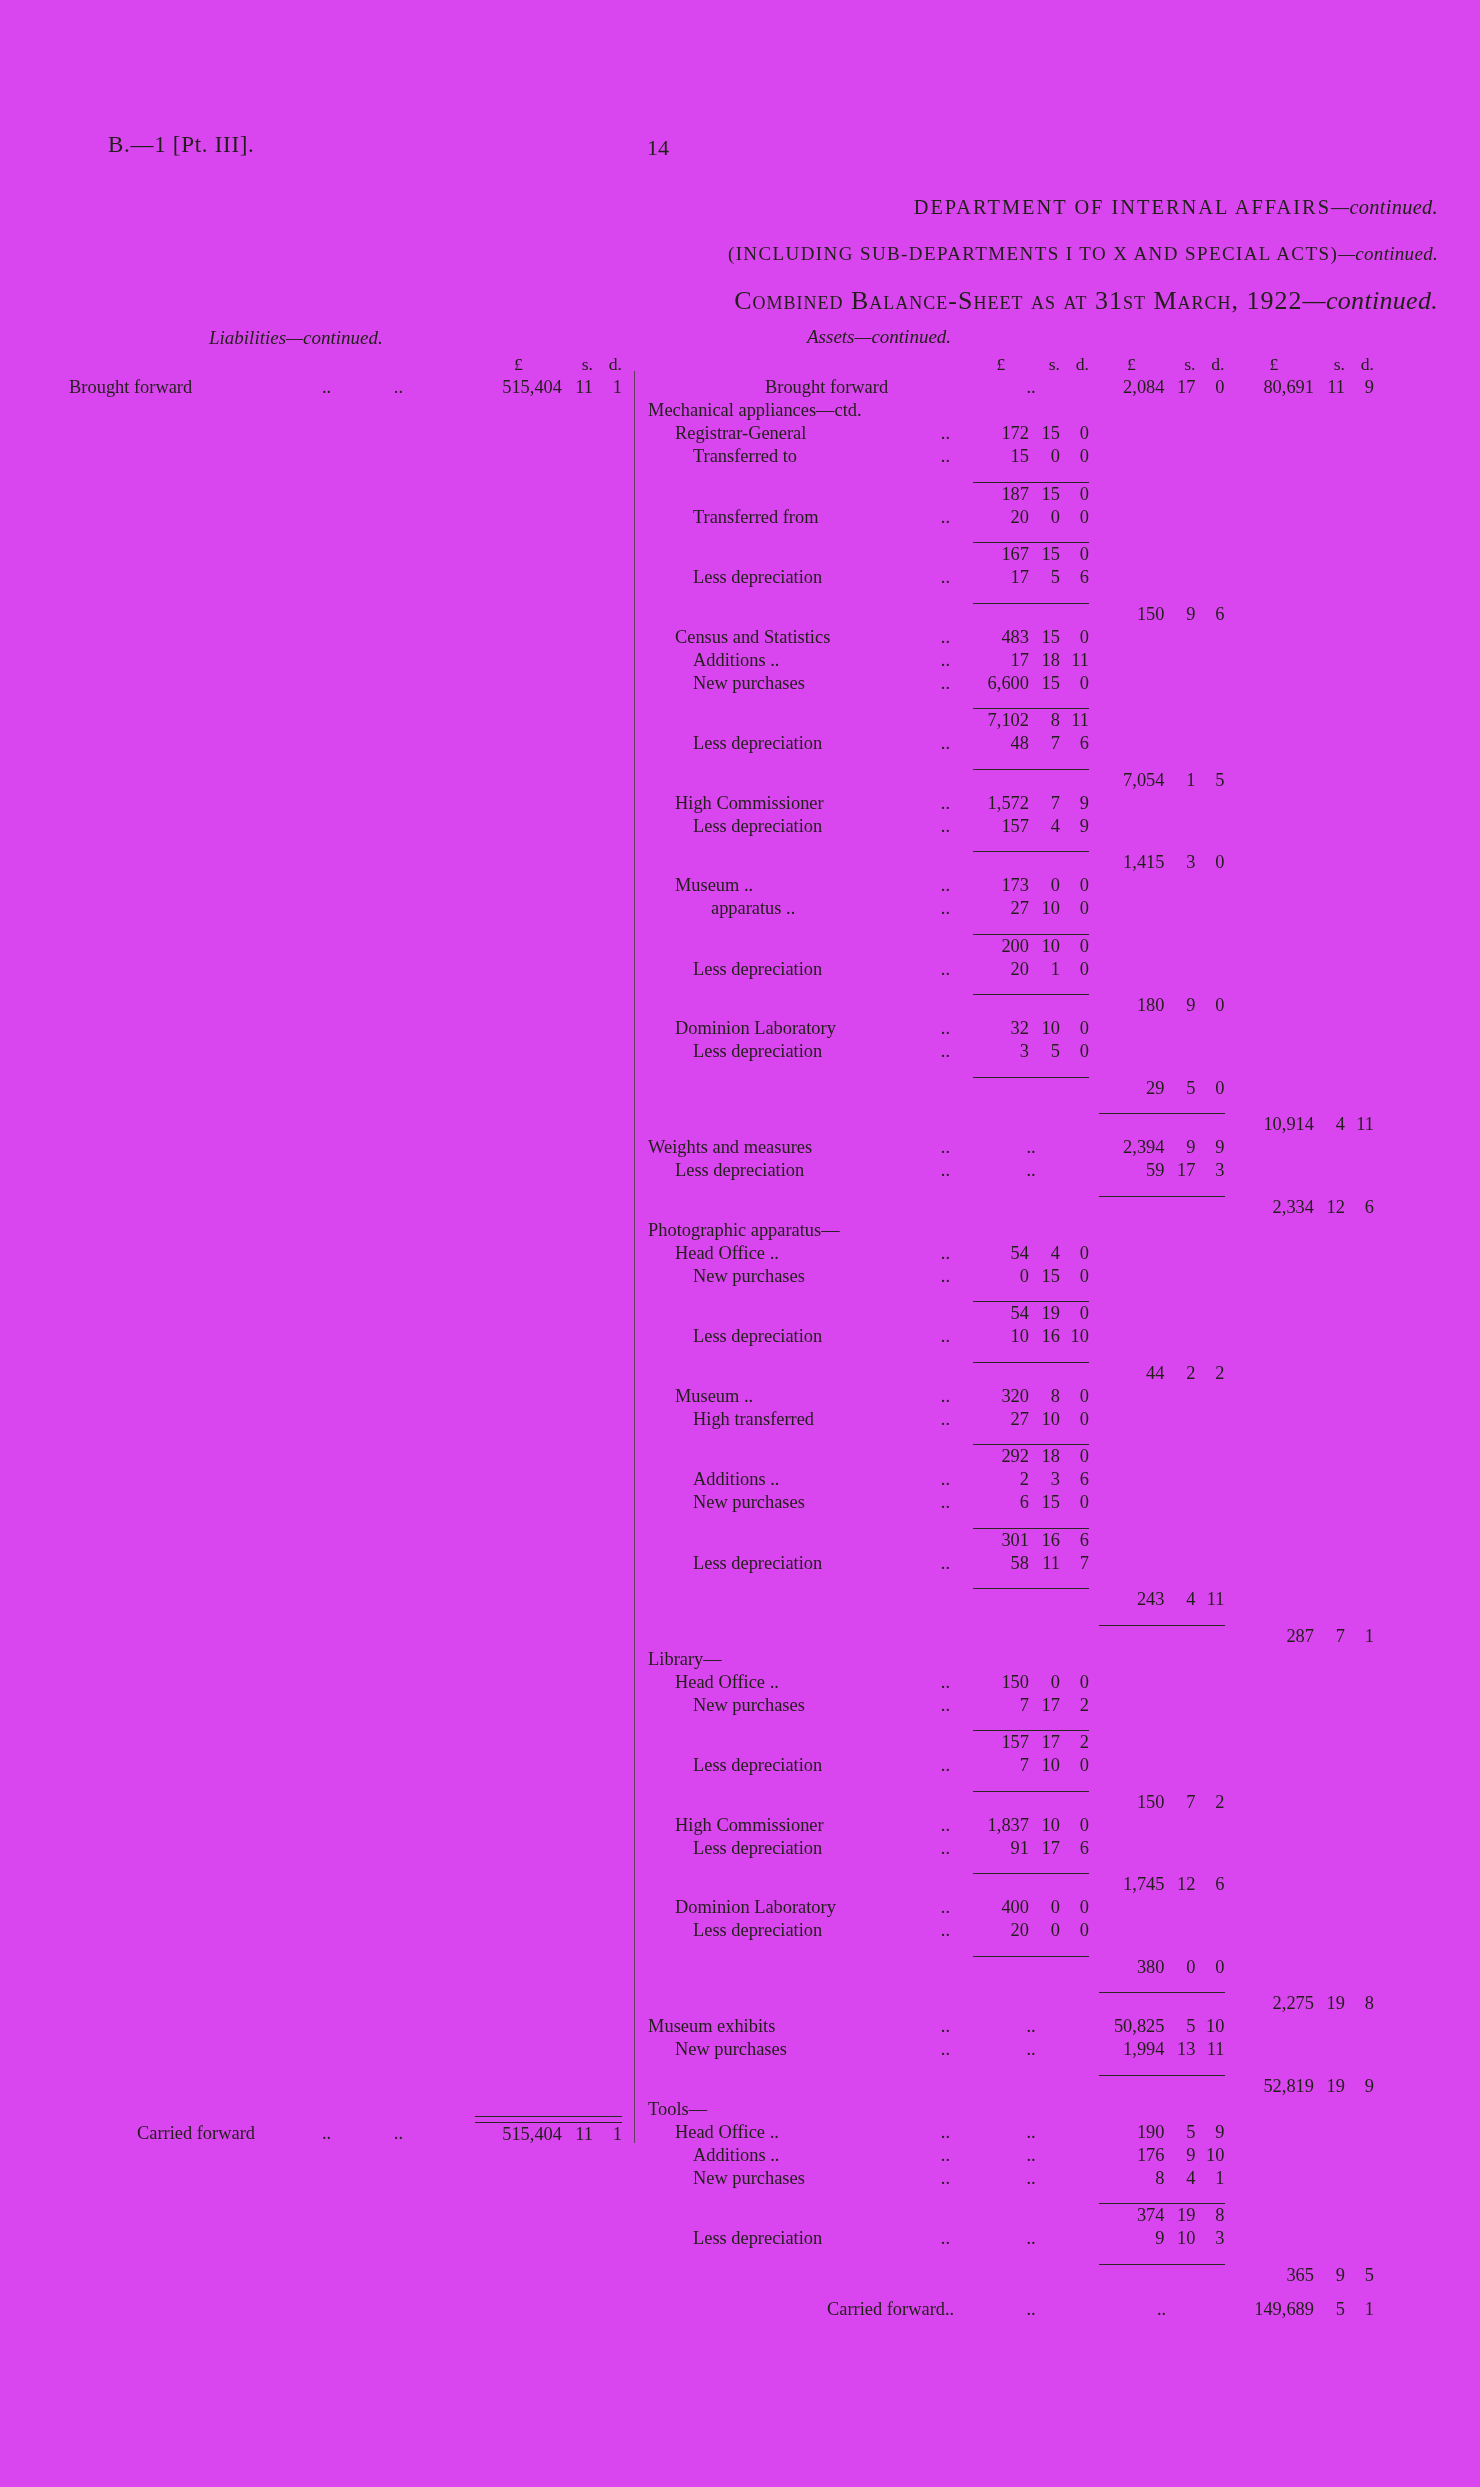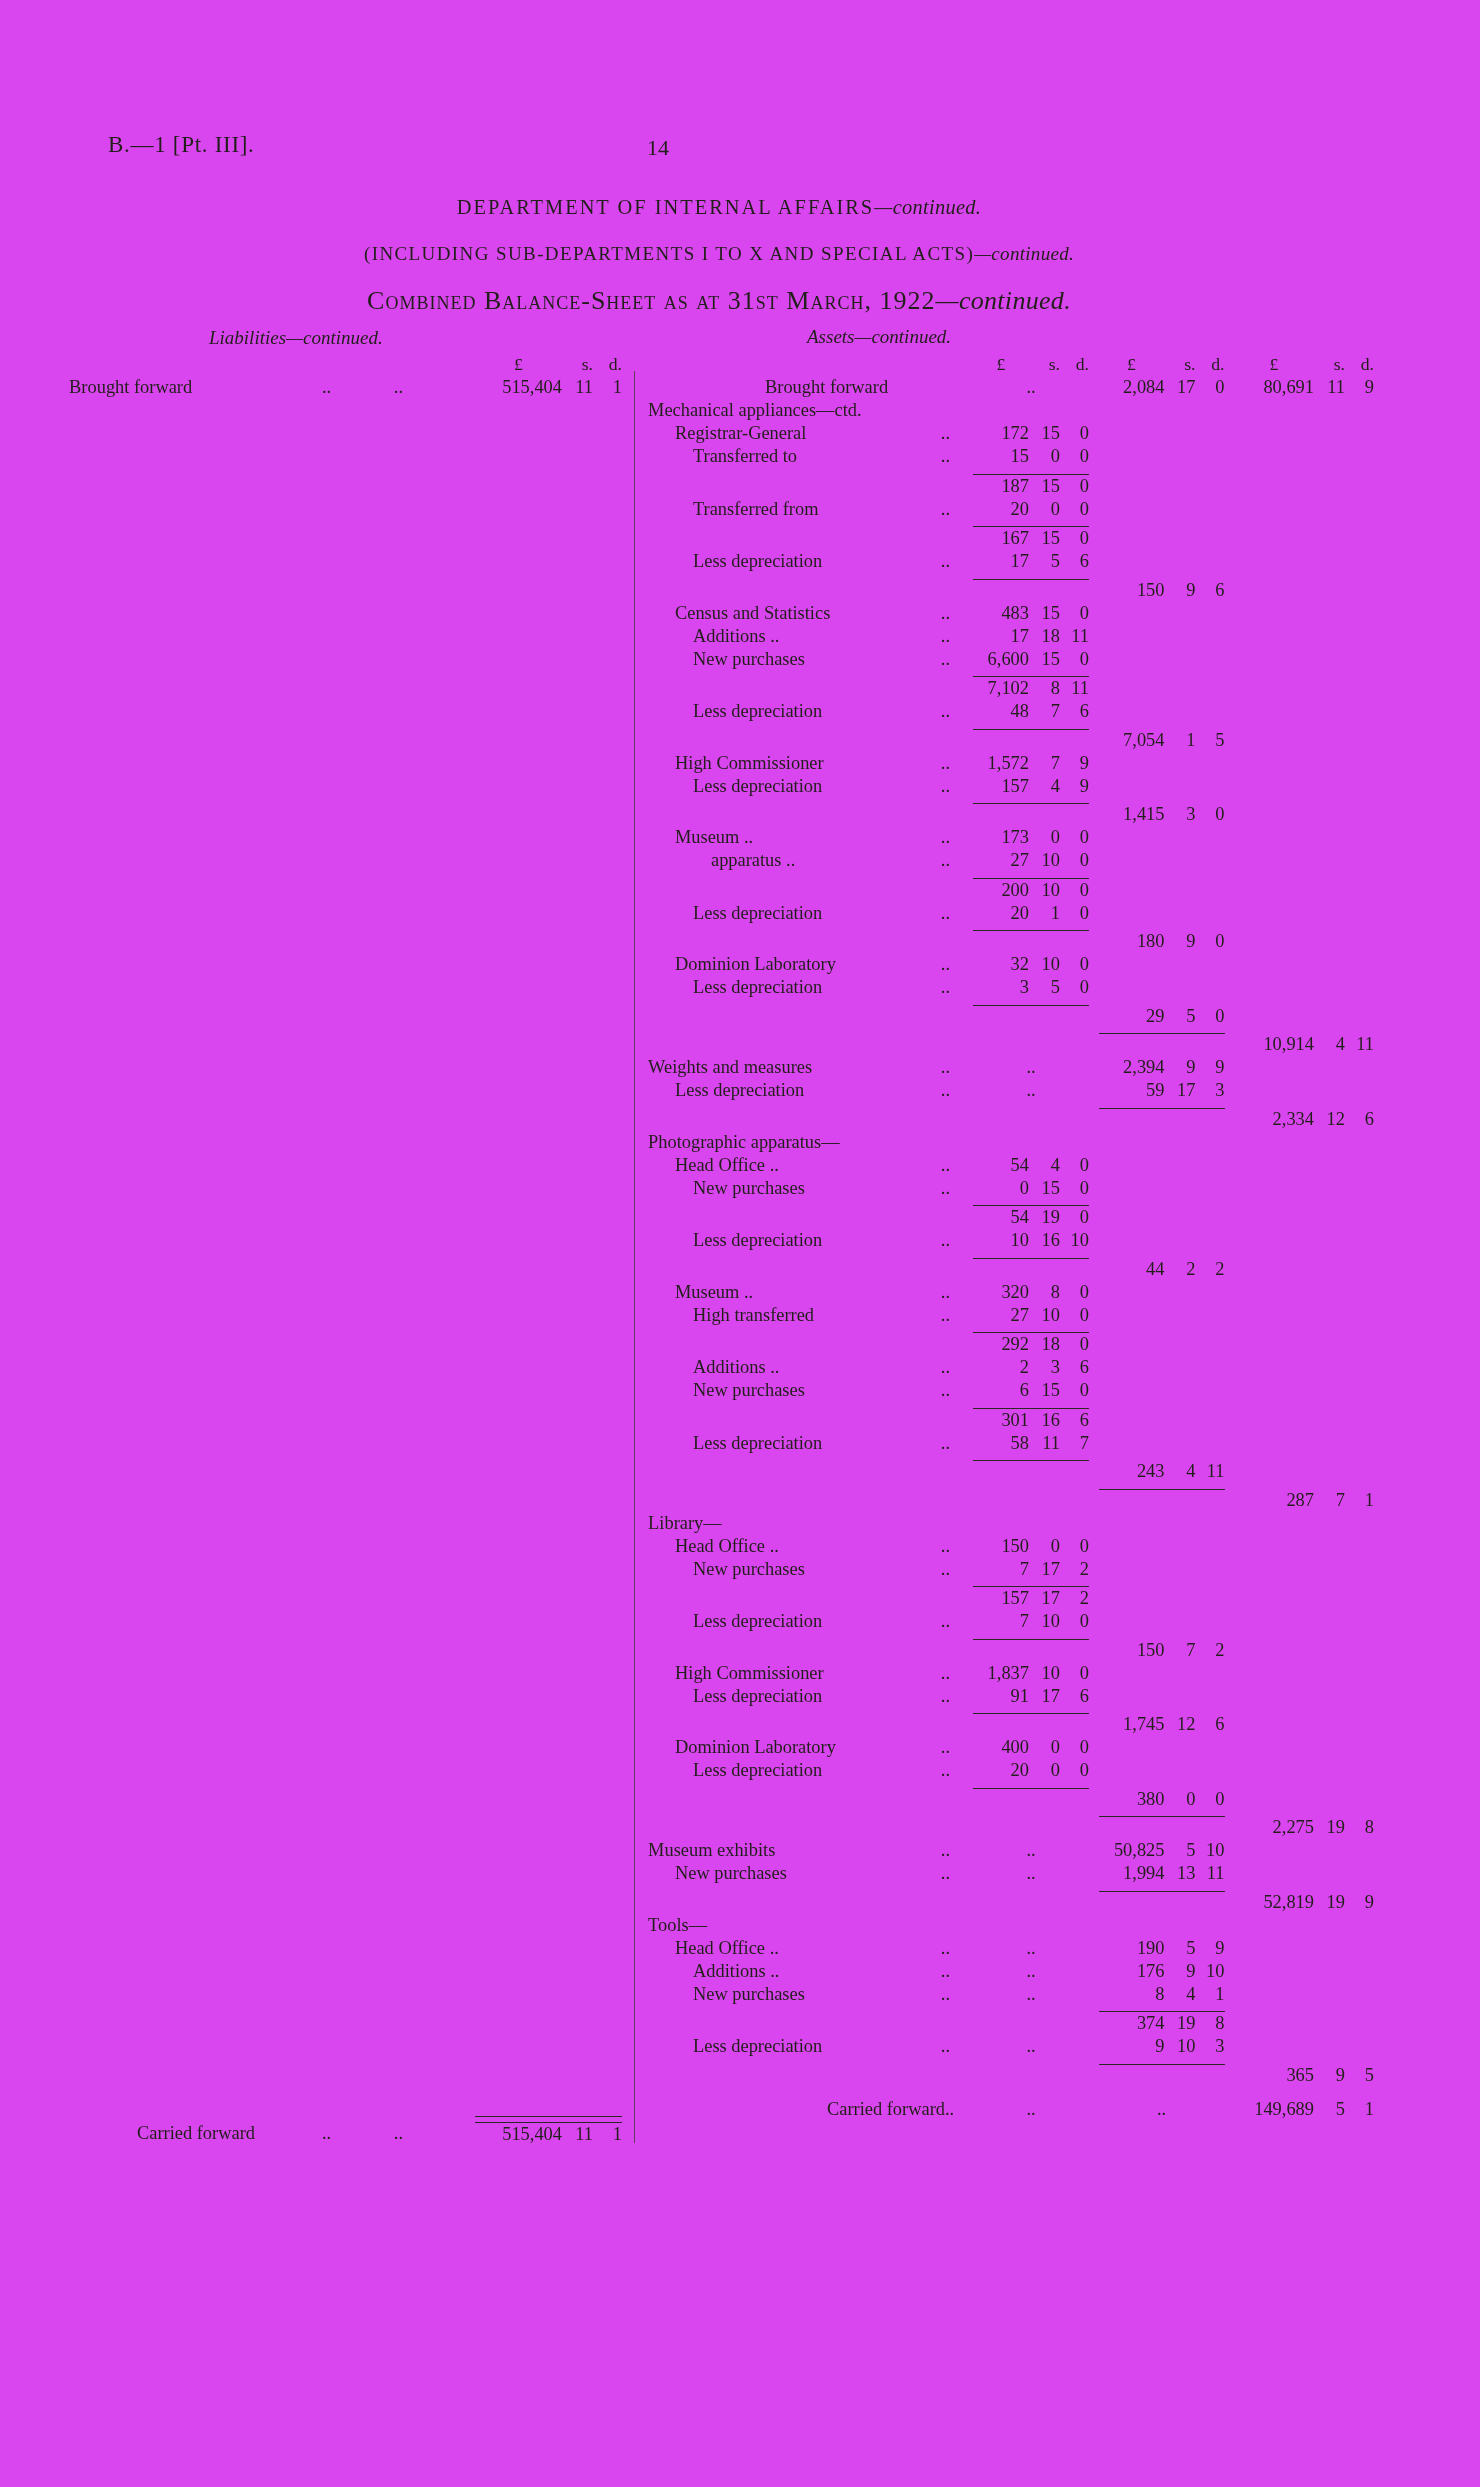--- a/index.html
+++ b/index.html
@@ -7,36 +7,36 @@
     position:relative;
     width:1481px;height:2487px;
     background:#d946ef;
     font-family:"Liberation Serif","DejaVu Serif",serif;
     color:#221f1a;
     overflow:hidden;
   }
   
   .ref{position:absolute;left:108px;top:132px;font-size:23px;letter-spacing:0.7px;}
   .pnum{position:absolute;left:647px;top:135px;font-size:22px;}
-  .hline{position:absolute;left:0;width:1438px;text-align:center;}
+  .hline{position:absolute;left:0;width:1438px;text-align:right;}
   .h1{top:196px;font-size:20.4px;letter-spacing:2px;}
   .h2{top:243px;font-size:19px;letter-spacing:1.4px;}
   .h3{top:286px;font-size:26px;font-variant:small-caps;letter-spacing:1px;}
   .h3 em{font-variant:normal;}
   .hline em{font-style:italic;letter-spacing:0.3px;}
   .cap{position:absolute;font-style:italic;font-size:19px;}
   .cap-liab{left:209px;top:327px;}
   .cap-assets{left:807px;top:326px;}
   
   .vdiv{position:absolute;left:634px;top:371px;width:1.4px;height:1772px;background:#3d392f;opacity:.75;}
   .liab{position:absolute;left:65px;top:353px;width:557px;height:1793px;}
   .assets{position:absolute;left:644px;top:353px;width:730px;}
   
   .row{display:flex;min-height:23px;line-height:23px;font-size:18.4px;}
-  .row.ruled{padding-top:5.5px;}
+  .row.ruled{padding-top:5.5px;margin-top:8px;}
   .row.header{font-size:17.7px;}
   .row.cf{margin-top:11px;}
   .lbl{flex:1;display:flex;overflow:hidden;white-space:nowrap;}
   .ind-0{padding-left:4.1px;}
   .ind-1{padding-left:31px;}
   .ind-2{padding-left:49px;align-items:flex-end;}
   .ind-3{padding-left:67px;}
   .ind-bf{padding-left:121px;}
   .row.cf .lbl{padding-left:183px;}
   .row.cfl .lbl{padding-left:72px;}

